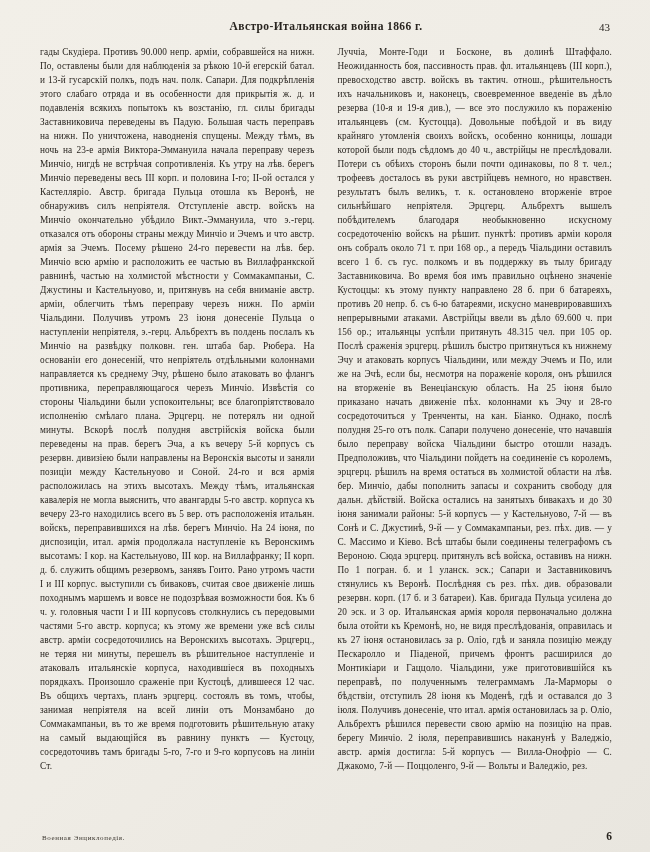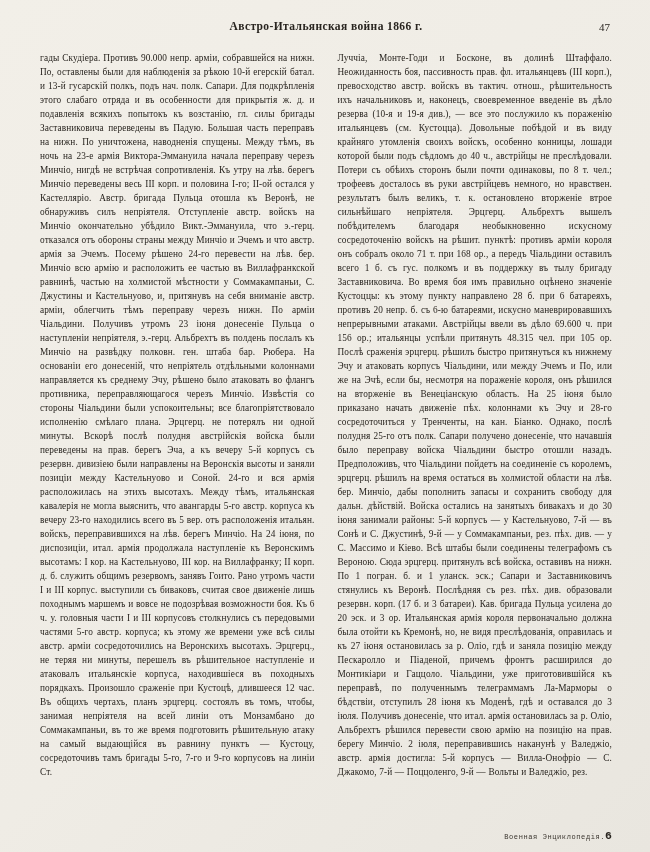--- a/index.html
+++ b/index.html
@@ -10,21 +10,21 @@
   }
   .page {
     position: relative;
     width: 650px; height: 852px;
     box-sizing: border-box;
     background: linear-gradient(135deg, #f2efe8 0%, #efece5 55%, #e9e6df 100%);
     padding: 20px 38px 30px 40px;
     color: #28241f;
     overflow: hidden;
   }
-  .header { position: relative; height: 18px; margin-bottom: 13px; }
+  .header { position: relative; height: 18px; margin-bottom: 7px; }
   .running-title {
     position: absolute; left: 0; right: 0;
     text-align: center;
     font-weight: bold;
     font-size: 11.5px;
     letter-spacing: 0.4px;
   }
   .page-number {
     position: absolute; right: 2px; top: 1px;
     font-size: 11px;
@@ -36,33 +36,33 @@
     font-size: 9.3px;
     line-height: 14px;
     letter-spacing: 0.1px;
     word-spacing: 0.2px;
     hyphens: auto;
     -webkit-hyphens: auto;
   }
   .footer {
     position: absolute;
     left: 42px; right: 38px; bottom: 10px;
-    display: flex; justify-content: flex-end; align-items: baseline; font-family: Liberation Mono, monospace;
+    display: flex; justify-content: space-between; align-items: baseline;
   }
   .imprint { font-size: 7px; letter-spacing: 0.6px; color: #3a352e; }
   .signature { font-size: 11.5px; font-weight: bold; }
 </style>
 </head>
 <body>
 
 <div class="page">
 
   <div class="header">
     <span class="running-title">Австро-Итальянская война 1866 г.</span>
-    <span class="page-number">47</span>
+    <span class="page-number">43</span>
   </div>
 
   <div class="columns">
     <div class="col">гады Скудіера. Противъ 90.000 непр. арміи, собравшейся на нижн. По, оставлены были для наблюденія за рѣкою 10-й егерскій батал. и 13-й гусарскій полкъ, подъ нач. полк. Сапари. Для подкрѣпленія этого слабаго отряда и въ особенности для прикрытія ж. д. и подавленія всякихъ попытокъ къ возстанію, гл. силы бригады Заставниковича переведены въ Падую. Большая часть переправъ на нижн. По уничтожена, наводненія спущены. Между тѣмъ, въ ночь на 23-е армія Виктора-Эммануила начала переправу черезъ Минчіо, нигдѣ не встрѣчая сопротивленія. Къ утру на лѣв. берегъ Минчіо переведены весь III корп. и половина I-го; II-ой остался у Кастелляріо. Австр. бригада Пульца отошла къ Веронѣ, не обнаруживъ силъ непріятеля. Отступленіе австр. войскъ на Минчіо окончательно убѣдило Викт.-Эммануила, что э.-герц. отказался отъ обороны страны между Минчіо и Эчемъ и что австр. армія за Эчемъ. Посему рѣшено 24-го перевести на лѣв. бер. Минчіо всю армію и расположить ее частью въ Виллафранкской равнинѣ, частью на холмистой мѣстности у Соммакампаньи, С. Джустины и Кастельнуово, и, притянувъ на себя вниманіе австр. арміи, облегчить тѣмъ переправу черезъ нижн. По арміи Чіальдини. Получивъ утромъ 23 іюня донесеніе Пульца о наступленіи непріятеля, э.-герц. Альбрехтъ въ полдень послалъ къ Минчіо на развѣдку полковн. ген. штаба бар. Рюбера. На основаніи его донесеній, что непріятель отдѣльными колоннами направляется къ среднему Эчу, рѣшено было атаковать во флангъ противника, переправляющагося черезъ Минчіо. Извѣстія со стороны Чіальдини были успокоительны; все благопріятствовало исполненію смѣлаго плана. Эрцгерц. не потерялъ ни одной минуты. Вскорѣ послѣ полудня австрійскія войска были переведены на прав. берегъ Эча, а къ вечеру 5-й корпусъ съ резервн. дивизіею были направлены на Веронскія высоты и заняли позиціи между Кастельнуово и Соной. 24-го и вся армія расположилась на этихъ высотахъ. Между тѣмъ, итальянская кавалерія не могла выяснить, что авангарды 5-го австр. корпуса къ вечеру 23-го находились всего въ 5 вер. отъ расположенія итальян. войскъ, переправившихся на лѣв. берегъ Минчіо. На 24 іюня, по диспозиціи, итал. армія продолжала наступленіе къ Веронскимъ высотамъ: I кор. на Кастельнуово, III кор. на Виллафранку; II корп. д. б. служить общимъ резервомъ, занявъ Гоито. Рано утромъ части I и III корпус. выступили съ биваковъ, считая свое движеніе лишь походнымъ маршемъ и вовсе не подозрѣвая возможности боя. Къ 6 ч. у. головныя части I и III корпусовъ столкнулись съ передовыми частями 5-го австр. корпуса; къ этому же времени уже всѣ силы австр. арміи сосредоточились на Веронскихъ высотахъ. Эрцгерц., не теряя ни минуты, перешелъ въ рѣшительное наступленіе и атаковалъ итальянскіе корпуса, находившіеся въ походныхъ порядкахъ. Произошло сраженіе при Кустоцѣ, длившееся 12 час. Въ общихъ чертахъ, планъ эрцгерц. состоялъ въ томъ, чтобы, занимая непріятеля на всей линіи отъ Монзамбано до Соммакампаньи, въ то же время подготовить рѣшительную атаку на самый выдающійся въ равнину пунктъ — Кустоцу, сосредоточивъ тамъ бригады 5-го, 7-го и 9-го корпусовъ на линіи Ст.</div>
     <div class="col">Луччіа, Монте-Годи и Босконе, въ долинѣ Штаффало. Неожиданность боя, пассивность прав. фл. итальянцевъ (III корп.), превосходство австр. войскъ въ тактич. отнош., рѣшительность ихъ начальниковъ и, наконецъ, своевременное введеніе въ дѣло резерва (10-я и 19-я див.), — все это послужило къ пораженію итальянцевъ (см. Кустоцца). Довольные побѣдой и въ виду крайняго утомленія своихъ войскъ, особенно конницы, лошади которой были подъ сѣдломъ до 40 ч., австрійцы не преслѣдовали. Потери съ обѣихъ сторонъ были почти одинаковы, по 8 т. чел.; трофеевъ досталось въ руки австрійцевъ немного, но нравствен. результатъ былъ великъ, т. к. остановлено вторженіе втрое сильнѣйшаго непріятеля. Эрцгерц. Альбрехтъ вышелъ побѣдителемъ благодаря необыкновенно искусному сосредоточенію войскъ на рѣшит. пунктѣ: противъ арміи короля онъ собралъ около 71 т. при 168 ор., а передъ Чіальдини оставилъ всего 1 б. съ гус. полкомъ и въ поддержку въ тылу бригаду Заставниковича. Во время боя имъ правильно оцѣнено значеніе Кустоццы: къ этому пункту направлено 28 б. при 6 батареяхъ, противъ 20 непр. б. съ 6-ю батареями, искусно маневрировавшихъ непрерывными атаками. Австрійцы ввели въ дѣло 69.600 ч. при 156 ор.; итальянцы успѣли притянуть 48.315 чел. при 105 ор. Послѣ сраженія эрцгерц. рѣшилъ быстро притянуться къ нижнему Эчу и атаковать корпусъ Чіальдини, или между Эчемъ и По, или же на Эчѣ, если бы, несмотря на пораженіе короля, онъ рѣшился на вторженіе въ Венеціанскую область. На 25 іюня было приказано начать движеніе пѣх. колоннами къ Эчу и 28-го сосредоточиться у Тренченты, на кан. Біанко. Однако, послѣ полудня 25-го отъ полк. Сапари получено донесеніе, что начавшія было переправу войска Чіальдини быстро отошли назадъ. Предположивъ, что Чіальдини пойдетъ на соединеніе съ королемъ, эрцгерц. рѣшилъ на время остаться въ холмистой области на лѣв. бер. Минчіо, дабы пополнить запасы и сохранить свободу для дальн. дѣйствій. Войска остались на занятыхъ бивакахъ и до 30 іюня занимали районы: 5-й корпусъ — у Кастельнуово, 7-й — въ Сонѣ и С. Джустинѣ, 9-й — у Соммакампаньи, рез. пѣх. див. — у С. Массимо и Кіево. Всѣ штабы были соединены телеграфомъ съ Вероною. Сюда эрцгерц. притянулъ всѣ войска, оставивъ на нижн. По 1 погран. б. и 1 уланск. эск.; Сапари и Заставниковичъ стянулись къ Веронѣ. Послѣдняя съ рез. пѣх. див. образовали резервн. корп. (17 б. и 3 батареи). Кав. бригада Пульца усилена до 20 эск. и 3 ор. Итальянская армія короля первоначально должна была отойти къ Кремонѣ, но, не видя преслѣдованія, оправилась и къ 27 іюня остановилась за р. Оліо, гдѣ и заняла позицію между Пескаролло и Піаденой, причемъ фронтъ расширился до Монтикіари и Гаццоло. Чіальдини, уже приготовившійся къ переправѣ, по полученнымъ телеграммамъ Ла-Марморы о бѣдствіи, отступилъ 28 іюня къ Моденѣ, гдѣ и оставался до 3 іюля. Получивъ донесеніе, что итал. армія остановилась за р. Оліо, Альбрехтъ рѣшился перевести свою армію на позицію на прав. берегу Минчіо. 2 іюля, переправившись наканунѣ у Валеджіо, австр. армія достигла: 5-й корпусъ — Вилла-Онофріо — С. Джакомо, 7-й — Поццоленго, 9-й — Вольты и Валеджіо, рез.</div>
   </div>
 
   <div class="footer">
     <span class="imprint">Военная Энциклопедія.</span>
     <span class="signature">6</span>

